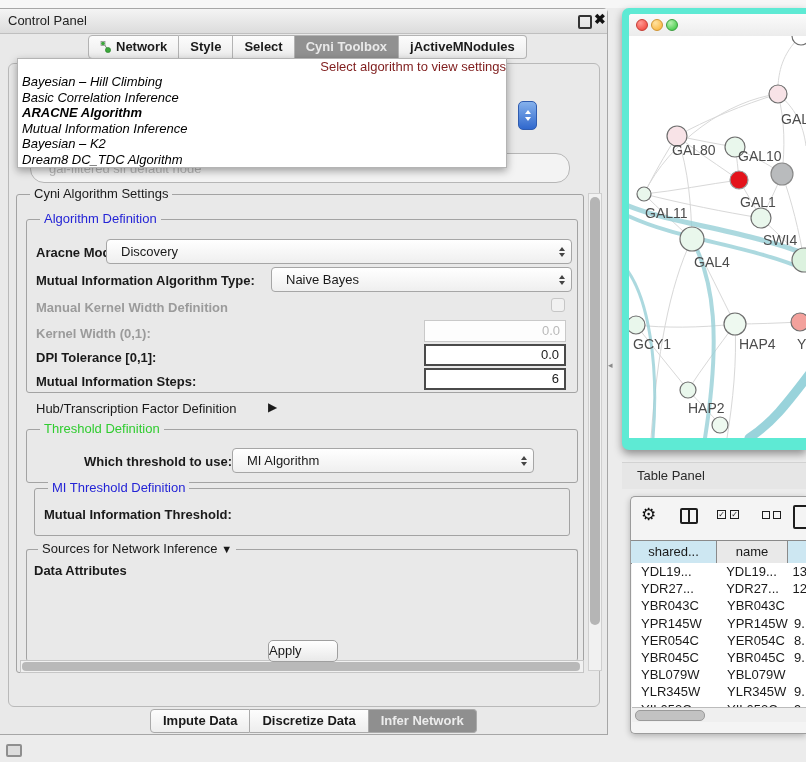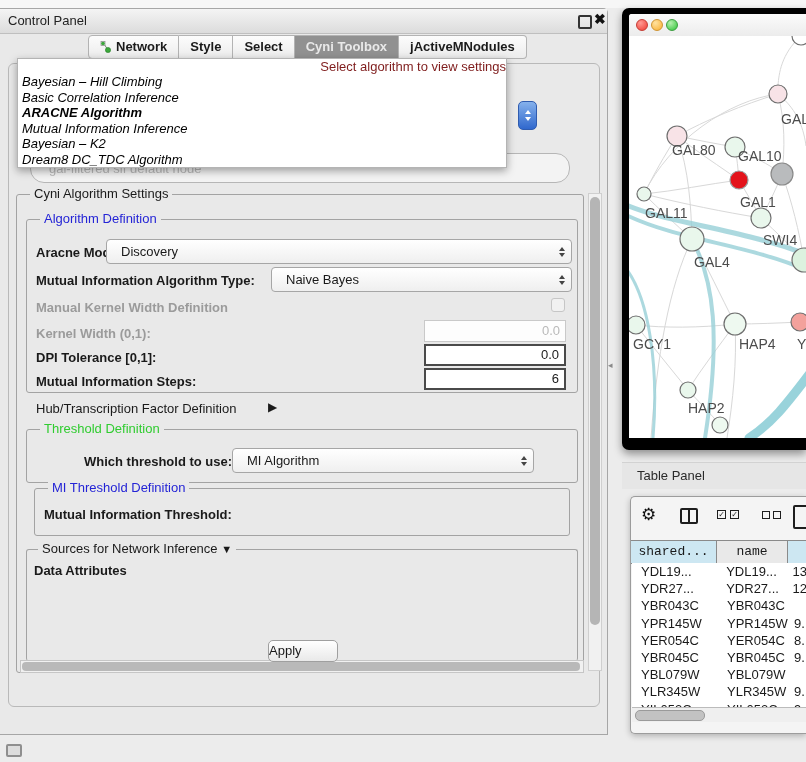--- a/index.html
+++ b/index.html
@@ -81,21 +81,21 @@
     border:1px solid #9f9f9f;border-radius:5px;text-align:left;line-height:20px;box-sizing:border-box;}
   .btabbar{left:150px;top:700px;display:flex;height:22px;}
   .btab{height:22px;line-height:22px;padding:0 12px;background:linear-gradient(#fdfdfd,#ededed);
     border-top:1px solid #aaa;border-bottom:1px solid #aaa;border-right:1px solid #aaa;font-weight:bold;}
   .btab:first-child{border-left:1px solid #aaa;border-radius:4px 0 0 4px;}
   .btab:last-child{border-radius:0 4px 4px 0;}
   .btab.selected{background:#8f8f8f;color:#ececec;}
   
   .splitter{left:608px;top:360px;font-size:9px;color:#8a8a8a;}
   
-  .net-window{left:622px;top:8px;width:184px;height:442px;background:#000000;
+  .net-window{left:622px;top:8px;width:184px;height:442px;background:#5eead4;
     border-radius:7px 0 0 7px;box-shadow:0 4px 9px rgba(0,0,0,.4);}
   .net-inner{position:absolute;left:7px;top:6px;width:177px;height:424px;background:#fff;border-radius:3px 0 0 0;overflow:hidden;}
   .net-titlebar{position:absolute;left:0;top:0;width:100%;height:22px;background:linear-gradient(#fbfbfb,#ececec);
     border-bottom:1px solid #d6d6d6;}
   .tl{position:absolute;top:5px;width:12px;height:12px;border-radius:50%;box-sizing:border-box;}
   .tl-red{left:7px;background:radial-gradient(circle at 35% 30%,#ff9a93,#ef3b31);border:1px solid #c53b33;}
   .tl-yellow{left:22px;background:radial-gradient(circle at 35% 30%,#ffe2a0,#f9ae2e);border:1px solid #cf9432;}
   .tl-green{left:37px;background:radial-gradient(circle at 35% 30%,#b6efae,#2fc437);border:1px solid #3a9e3e;}
   .net-canvas{position:absolute;left:0;top:22px;width:177px;height:402px;background:#fff;}
   
@@ -103,21 +103,21 @@
   .tp-title{position:absolute;left:15px;top:5px;color:#2a2a2a;}
   .tbl-window{left:630px;top:496px;width:176px;height:238px;background:#f4f4f4;
     border:1px solid #9c9c9c;border-right:none;border-radius:5px 0 0 5px;box-sizing:border-box;
     overflow:hidden;box-shadow:0 2px 6px rgba(0,0,0,.25);}
   .gear{position:absolute;left:10px;top:9px;font-size:17px;color:#111;line-height:17px;}
   .colicon{position:absolute;left:49px;top:11px;width:18px;height:16px;border:2px solid #1d1d1d;border-radius:2px;box-sizing:border-box;}
   .colicon::after{content:"";position:absolute;left:6px;top:0;width:2px;height:12px;background:#1d1d1d;}
   .cb{position:absolute;width:9px;height:9px;border:1.5px solid #1d1d1d;box-sizing:border-box;font-size:8px;line-height:7px;color:#1d1d1d;text-align:center;}
   .docicon{position:absolute;left:162px;top:8px;width:18px;height:24px;border:2px solid #1d1d1d;border-radius:2px;box-sizing:border-box;}
   .tbl-head{position:absolute;left:0;top:43px;height:22px;display:flex;border-top:1px solid #8a8a8a;border-bottom:1px solid #8a8a8a;}
-  .th{height:22px;line-height:22px;text-align:center;border-right:1px solid #8a8a8a;box-sizing:border-box;overflow:hidden;white-space:nowrap;font-family:Liberation Mono, monospace;}
+  .th{height:22px;line-height:22px;text-align:center;border-right:1px solid #8a8a8a;box-sizing:border-box;overflow:hidden;white-space:nowrap;}
   .th.blue{background:#cde7f2;}
   .th.gray{background:#e9e9e9;}
   .tbl-body{position:absolute;left:1px;top:66px;width:175px;height:144px;background:#fff;overflow:hidden;}
   .trow{display:flex;height:17.2px;line-height:17.2px;white-space:nowrap;}
   .td1{width:86px;padding-left:9px;box-sizing:border-box;}
   .td2{width:71px;padding-left:9px;box-sizing:border-box;}
   .td3{padding-left:5px;}
   .tbl-hscroll{position:absolute;left:1px;top:210px;width:175px;height:14px;background:#efefef;border-top:1px solid #bbb;}
   .tbl-hthumb{position:absolute;left:3px;top:2px;width:68px;height:9px;background:#c2c2c2;border:1px solid #9a9a9a;border-radius:5px;}
   .mini-icon{left:6px;top:744px;width:16px;height:13px;border:2px solid #8f8f8f;border-radius:2px;background:#dddddd;box-sizing:border-box;}
@@ -247,20 +247,25 @@
 
   <div class="abs hscroll">
       <span class="hthumb"></span>
     </div>
   <div class="abs vscroll">
       <span class="vthumb"></span>
     </div>
 
   <div class="abs apply-btn"><span>Apply</span></div>
 
+  <div class="abs btabbar">
+    <div class="btab"><span>Impute Data</span></div>
+    <div class="btab"><span>Discretize Data</span></div>
+    <div class="btab selected"><span>Infer Network</span></div>
+  </div>
 </div>
 
 <span class="abs splitter">◂</span>
 
 <div class="abs net-window">
   <div class="net-inner">
     <div class="net-titlebar">
       <span class="tl tl-red"></span>
       <span class="tl tl-yellow"></span>
       <span class="tl tl-green"></span>

